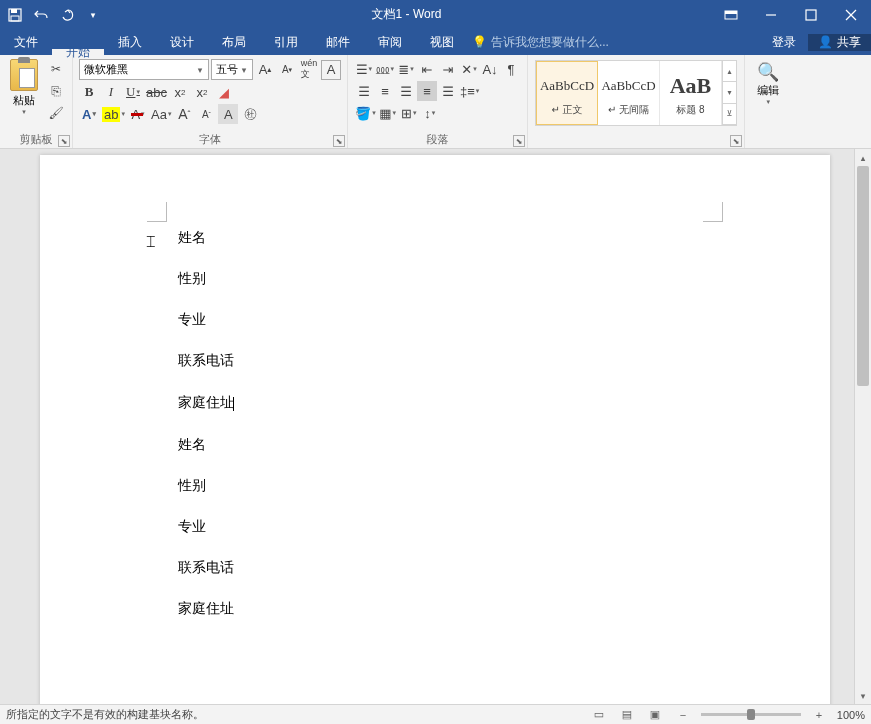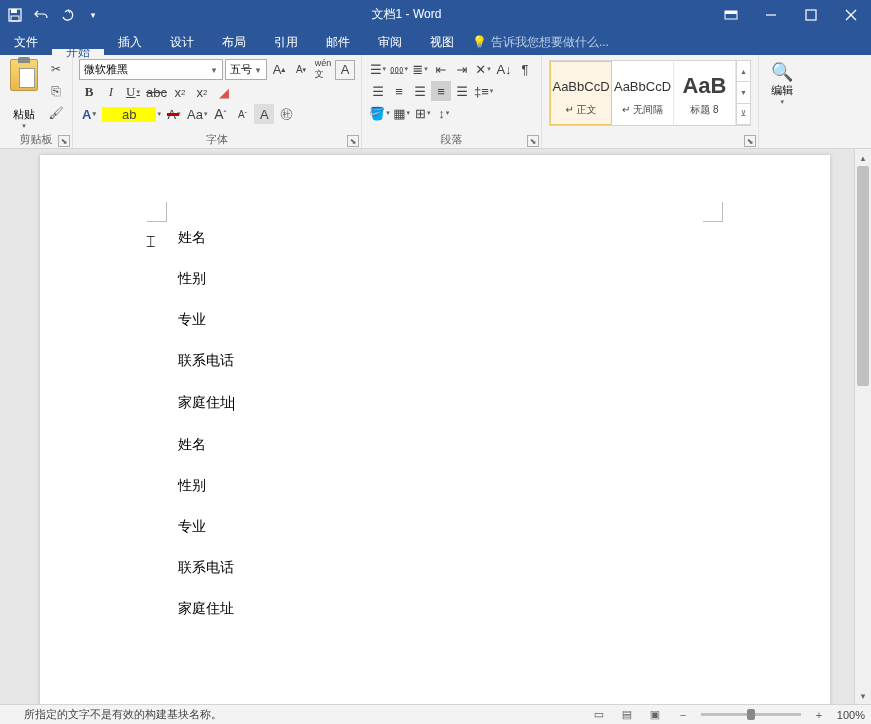--- a/index.html
+++ b/index.html
@@ -35,40 +35,40 @@
 .paste-icon::before { content: ''; position: absolute; top: -3px; left: 7px; width: 12px; height: 6px; background: #888; border-radius: 2px 2px 0 0; }
 .paste-icon::after { content: ''; position: absolute; bottom: 2px; right: 2px; width: 14px; height: 18px; background: #fff; border: 1px solid #999; }
 .clipboard-side { display: flex; flex-direction: column; gap: 2px; padding: 2px 2px; }
 .side-btn { width: 20px; height: 20px; display: flex; align-items: center; justify-content: center; cursor: pointer; font-size: 12px; color: #444; }
 
 
 .font-rows { display: flex; flex-direction: column; gap: 2px; padding: 2px; }
 .font-row { display: flex; align-items: center; gap: 2px; }
 .combo { height: 21px; border: 1px solid #ababab; background: #fff; display: flex; align-items: center; padding: 0 2px 0 4px; font-size: 11px; cursor: pointer; }
 .combo-arrow { width: 12px; text-align: center; color: #666; font-size: 9px; }
-.font-name { width: 144px; align-items: center; }
+.font-name { width: 130px; align-items: center; }
 .font-size { width: 42px; }
 .rbtn { min-width: 20px; height: 20px; display: flex; align-items: center; justify-content: center; cursor: pointer; font-size: 13px; color: #444; border: 1px solid transparent; }
 .rbtn.boxed { border: 1px solid #ababab; }
 .rbtn .dd { font-size: 7px; margin-left: 1px; color: #666; }
 .rbtn.bold { font-weight: bold; font-family: "Times New Roman"; }
 .rbtn.italic { font-style: italic; font-family: "Times New Roman"; }
 .rbtn.underline { text-decoration: underline; font-family: "Times New Roman"; }
 .rbtn.strike { text-decoration: line-through; }
 .color-bar { display: inline-block; width: 12px; height: 3px; position: relative; top: 6px; }
 
 
 .para-rows { display: flex; flex-direction: column; gap: 2px; padding: 2px; }
 .para-row { display: flex; align-items: center; gap: 1px; }
 
 
 .styles-gallery { display: flex; border: 1px solid #d4d4d4; background: #fff; height: 66px; }
 .style-item { width: 62px; border-right: 1px solid #e8e8e8; display: flex; flex-direction: column; align-items: center; justify-content: center; cursor: pointer; padding: 2px; }
 .style-item.selected { border: 1px solid #f0c869; background: #fdf4e3; }
-.style-preview { font-size: 13px; color: #333; height: 34px; display: flex; align-items: center; }
+.style-preview { font-size: 13px; color: #333; height: 34px; display: flex; align-items: center; font-family: Liberation Serif, serif; }
 .style-preview.big { font-size: 22px; font-weight: bold; color: #404040; }
 .style-name { font-size: 10px; color: #444; }
 .gallery-scroll { width: 14px; display: flex; flex-direction: column; border-left: 1px solid #d4d4d4; }
 .gallery-scroll div { flex: 1; display: flex; align-items: center; justify-content: center; font-size: 8px; color: #666; cursor: pointer; border-bottom: 1px solid #d4d4d4; }
 
 
 .edit-col { display: flex; flex-direction: column; align-items: center; padding: 4px 8px; cursor: pointer; }
 .edit-icon { font-size: 18px; color: #2b579a; }
 
 
@@ -81,21 +81,21 @@
 .page-content div { margin-bottom: 27px; font-family: "Microsoft YaHei"; padding-left: 28px; }
 .cursor-mark { display: inline-block; width: 1px; height: 14px; background: #000; vertical-align: middle; margin-left: -1px; }
 .text-cursor { position: absolute; left: 106px; top: 78px; font-size: 16px; color: #000; }
 .vscroll { width: 17px; background: #f0f0f0; border-left: 1px solid #d4d4d4; position: relative; }
 .vscroll-btn { height: 17px; display: flex; align-items: center; justify-content: center; font-size: 9px; color: #666; cursor: pointer; }
 .vscroll-track { position: absolute; top: 17px; bottom: 17px; left: 0; right: 0; }
 .vscroll-thumb { position: absolute; top: 0; left: 2px; right: 2px; height: 220px; background: #c0c0c0; border-radius: 2px; cursor: pointer; }
 
 
 .statusbar { position: absolute; bottom: 0; left: 0; right: 0; height: 20px; background: #f3f3f3; border-top: 1px solid #d4d4d4; display: flex; align-items: center; font-size: 11px; color: #444; padding: 0 6px; }
-.status-left { flex: 1; margin-left: 18px; }
+.status-left { flex: 1; }
 .status-right { display: flex; align-items: center; gap: 8px; }
 .view-btn { width: 20px; height: 16px; display: flex; align-items: center; justify-content: center; cursor: pointer; color: #666; }
 .zoom-slider { width: 100px; height: 3px; background: #c0c0c0; position: relative; }
 .zoom-slider::before { content: ''; position: absolute; left: 50%; top: -4px; width: 8px; height: 11px; background: #888; border-radius: 2px; transform: translateX(-50%); }
 
 svg { display: block; }
 </style>
 </head>
 <body>
 
@@ -155,29 +155,36 @@
   <div class="menu-tab">设计</div>
   <div class="menu-tab">布局</div>
   <div class="menu-tab">引用</div>
   <div class="menu-tab">邮件</div>
   <div class="menu-tab">审阅</div>
   <div class="menu-tab">视图</div>
   <div class="tell-me">
     <span>💡</span>
     <span>告诉我您想要做什么...</span>
   </div>
+  <div class="menubar-right">
+    <div class="login">登录</div>
+    <div class="share">
+      <span>👤</span>
+      <span>共享</span>
+    </div>
+  </div>
 </div>
 
 <div class="ribbon">
 
   <div class="ribbon-group">
     <div class="group-content">
       <div class="clipboard-big">
         <div class="paste-icon"></div>
-        <div style="font-size:11px;margin-top:16px">粘贴</div>
+        <div style="font-size:11px;margin-top:2px">粘贴</div>
         <div style="font-size:7px;color:#666">▾</div>
       </div>
       <div class="clipboard-side">
         <div class="side-btn">✂</div>
         <div class="side-btn">⎘</div>
         <div class="side-btn">🖌</div>
       </div>
     </div>
     <div class="group-label">剪贴板</div>
     <div class="group-launcher">⬊</div>
@@ -207,21 +214,21 @@
           <div class="rbtn italic">I</div>
           <div class="rbtn underline">U<span class="dd">▾</span></div>
           <div class="rbtn strike">abc</div>
           <div class="rbtn">x<sub style="font-size:8px">2</sub></div>
           <div class="rbtn">x<sup style="font-size:8px">2</sup></div>
           <div class="rbtn" style="color:#d9534f">◢</div>
         </div>
         <div class="font-row">
           <div class="rbtn" style="color:#2b579a;font-weight:bold">A<span class="dd">▾</span></div>
           <div class="rbtn">
-              <span style="background:#ffff00;padding:0 20px">ab</span>
+              <span style="background:#ffff00;padding:0 2px">ab</span>
               <span class="dd">▾</span>
             </div>
           <div class="rbtn">
               <span style="position:relative">A<span class="color-bar" style="background:#c00000;position:absolute;left:0;bottom:-2px"></span></span>
               <span class="dd">▾</span>
             </div>
           <div class="rbtn">Aa<span class="dd">▾</span></div>
           <div class="rbtn" style="font-size:14px">A<span style="font-size:9px;vertical-align:super">ˆ</span></div>
           <div class="rbtn" style="font-size:10px">A<span style="font-size:7px;vertical-align:super">ˇ</span></div>
           <div class="rbtn" style="background:#ddd;width:18px">A</div>

